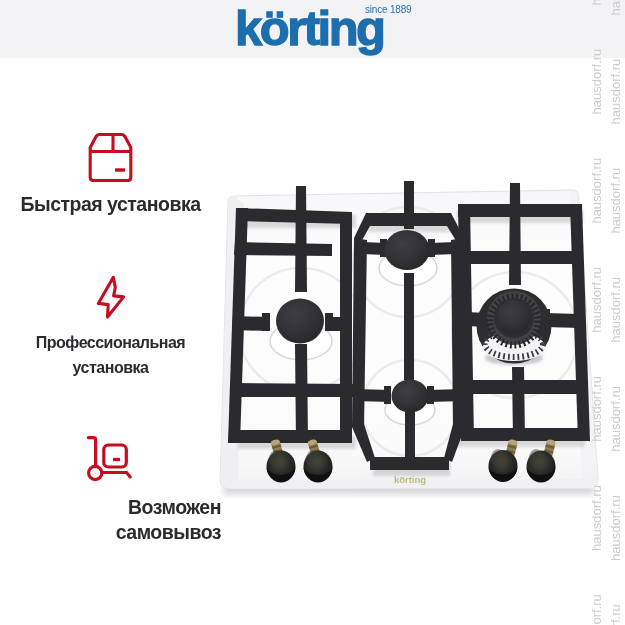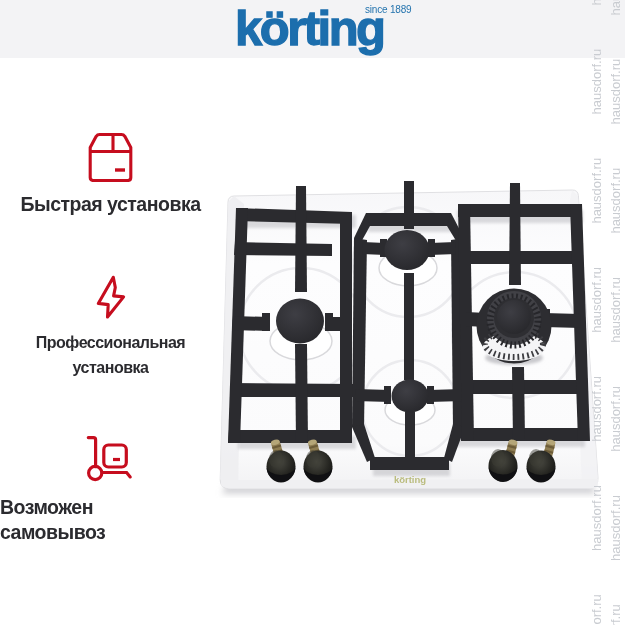--- a/index.html
+++ b/index.html
@@ -34,21 +34,21 @@
 <div class="abs" style="left:0;top:330px;width:221px;text-align:center;color:#2b2b2f;font-size:16px;font-weight:bold;letter-spacing:-0.5px;line-height:25px;">Профессиональная<br>установка</div>
 
 <svg class="abs" style="left:84px;top:433px;" width="50" height="52" viewBox="0 0 50 52">
   <path d="M4.3 4.6 h5.2 q2.1 0 2.1 2.1 v27" fill="none" stroke="#c60d1e" stroke-width="3.2" stroke-linecap="round"></path>
   <circle cx="11.2" cy="40" r="6.6" fill="none" stroke="#c60d1e" stroke-width="3.2"></circle>
   <path d="M18.4 39.5 h24.2 l3.6 4.4" fill="none" stroke="#c60d1e" stroke-width="3.2" stroke-linecap="round"></path>
   <rect x="19.8" y="12" width="22.5" height="22" rx="4.5" fill="none" stroke="#c60d1e" stroke-width="3.2"></rect>
   <line x1="29" y1="26.5" x2="36" y2="26.5" stroke="#c60d1e" stroke-width="3.2"></line>
 </svg>
 
-<div class="abs" style="left:0;top:495px;width:221px;text-align:left;color:#2b2b2f;font-size:19.5px;font-weight:bold;letter-spacing:-0.5px;line-height:25px;">Возможен<br>самовывоз</div>
+<div class="abs" style="left:0;top:495px;width:221px;text-align:right;color:#2b2b2f;font-size:19.5px;font-weight:bold;letter-spacing:-0.5px;line-height:25px;">Возможен<br>самовывоз</div>
 
 <svg class="abs" style="left:0;top:0;" width="625" height="625" viewBox="0 0 625 625">
   <defs>
     <linearGradient id="panelg" x1="0" y1="0" x2="0" y2="1">
       <stop offset="0" stop-color="#f7f7f9"></stop>
       <stop offset="0.25" stop-color="#fdfdfe"></stop>
       <stop offset="0.85" stop-color="#fbfbfc"></stop>
       <stop offset="1" stop-color="#f2f2f4"></stop>
     </linearGradient>
     <radialGradient id="capg" cx="0.4" cy="0.35" r="0.9">

